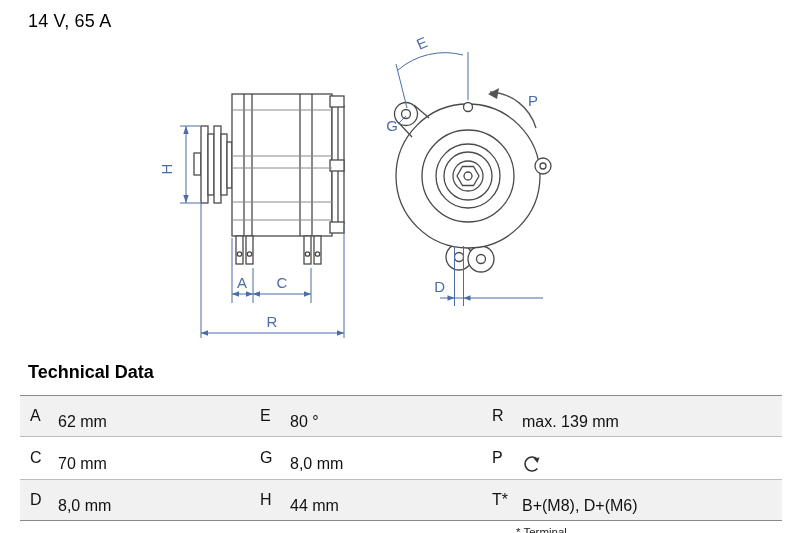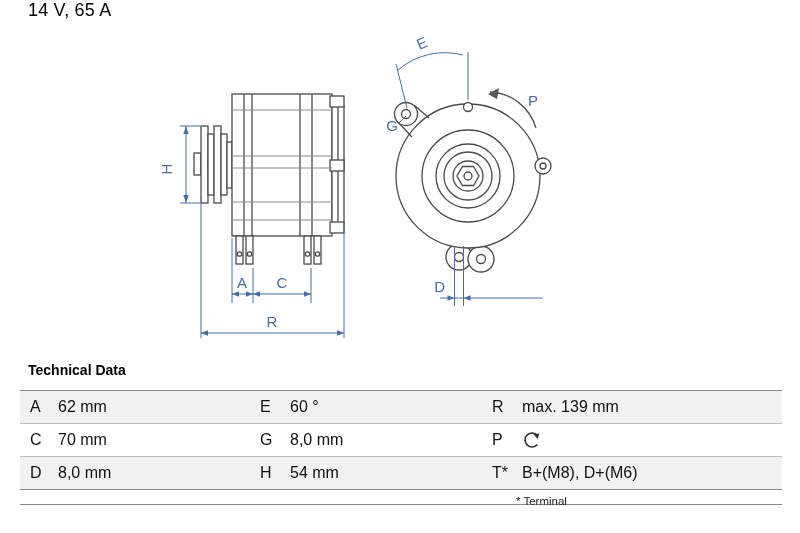--- a/index.html
+++ b/index.html
@@ -12,57 +12,57 @@
   .page {
     position: relative;
     width: 800px;
     height: 533px;
     background: #ffffff;
     overflow: hidden;
   }
   .rating {
     position: absolute;
     left: 28px;
-    top: 0;
+    top: 11px;
     font-size: 18px;
     color: #000000;
     letter-spacing: 0.2px;
   }
   .drawing {
     position: absolute;
     left: 0;
     top: 36px;
   }
   .datasheet {
     position: absolute;
     left: 20px;
     top: 362px;
     width: 762px;
   }
   .tech-title {
-    font-size: 14px;
+    font-size: 18px;
     font-weight: bold;
     color: #000000;
     margin-left: 8px;
     margin-bottom: 12px;
   }
   table.spec-table {
     width: 762px;
     border-collapse: collapse;
     font-size: 16px;
     color: #111111;
     border-top: 1px solid #8a8a8a;
     border-bottom: 1px solid #8a8a8a;
   }
   table.spec-table tr { height: 33px; }
   table.spec-table tr + tr td { border-top: 1px solid #bdbdbd; }
   table.spec-table tr:nth-child(odd) { background: #f1f1f1; }
   table.spec-table tr:nth-child(even) { background: #ffffff; }
   td.k { padding: 5px 4px 5px 10px; }
-  td.v { padding: 4px 6px 5px 4px; }
+  td.v { padding: 17px 6px 5px 4px; }
   td.v .rot-icon-wrap { display: inline-block; vertical-align: middle; line-height: 0; }
   .footnote {
     width: 762px;
     height: 15px;
     border-bottom: 1px solid #8a8a8a;
     font-size: 11.5px;
     color: #222222;
     padding: 5px 0 0 496px;
     background: #ffffff;
   }
@@ -211,21 +211,21 @@
         <col style="width:36px">
           <col style="width:196px">
         <col style="width:36px">
           <col style="width:264px">
       </colgroup>
       <tbody>
         <tr>
           <td class="k">A</td>
           <td class="v">62 mm</td>
           <td class="k">E</td>
-          <td class="v">60 °</td>
+          <td class="v">80 °</td>
           <td class="k">R</td>
           <td class="v">max. 139 mm</td>
         </tr>
         <tr>
           <td class="k">C</td>
           <td class="v">70 mm</td>
           <td class="k">G</td>
           <td class="v">8,0 mm</td>
           <td class="k">P</td>
           <td class="v">
@@ -234,21 +234,21 @@
                 <path d="M 15.4 5.5 A 7 7 0 1 0 15.4 14.5" stroke="#333333" stroke-width="1.6" fill="none"></path>
                 <polygon points="17.5,3.5 11.5,4.2 15.5,9" fill="#333333"></polygon>
               </svg>
             </span>
           </td>
         </tr>
         <tr>
           <td class="k">D</td>
           <td class="v">8,0 mm</td>
           <td class="k">H</td>
-          <td class="v">54 mm</td>
+          <td class="v">44 mm</td>
           <td class="k">T*</td>
           <td class="v">B+(M8), D+(M6)</td>
         </tr>
       </tbody>
     </table>
 
     <div class="footnote">* Terminal</div>
   </div>
 
 </div>

